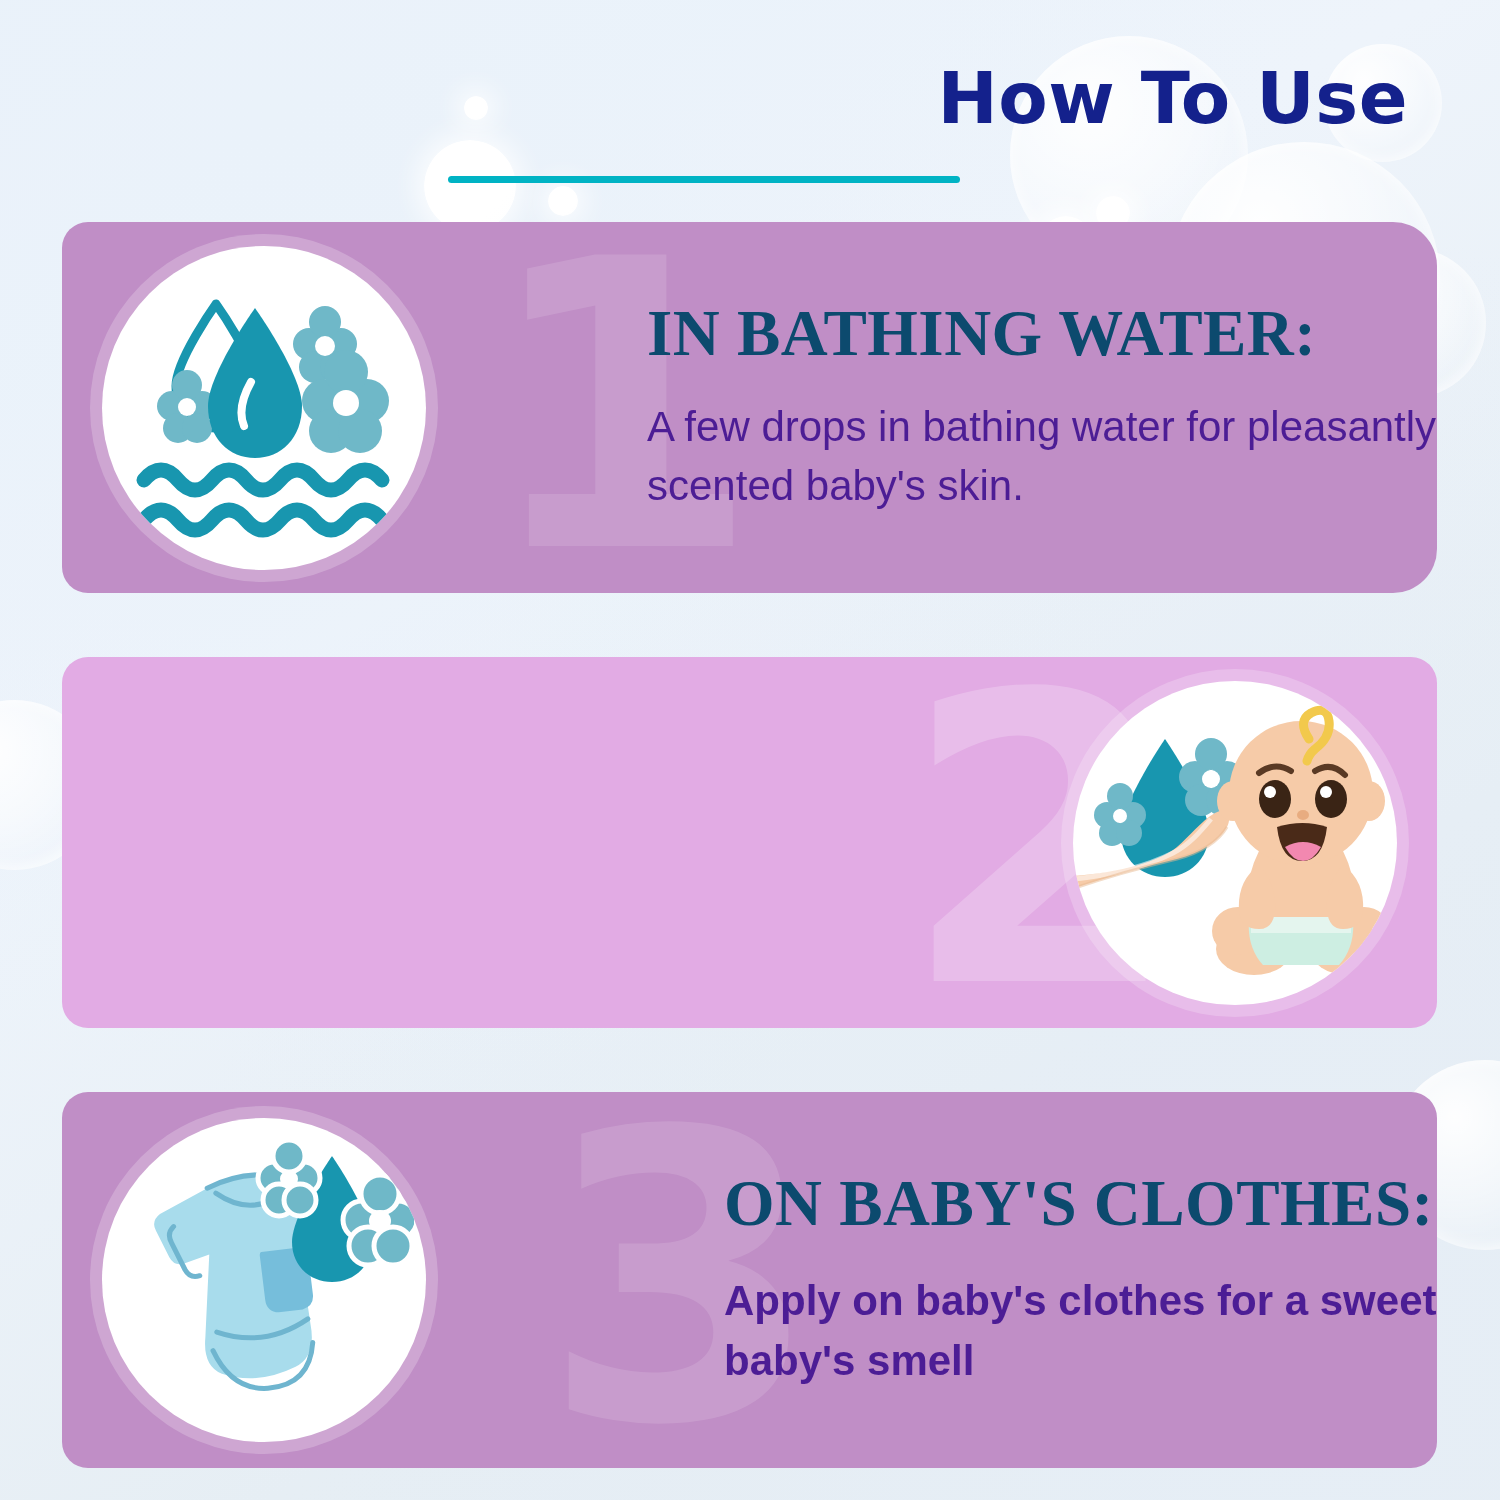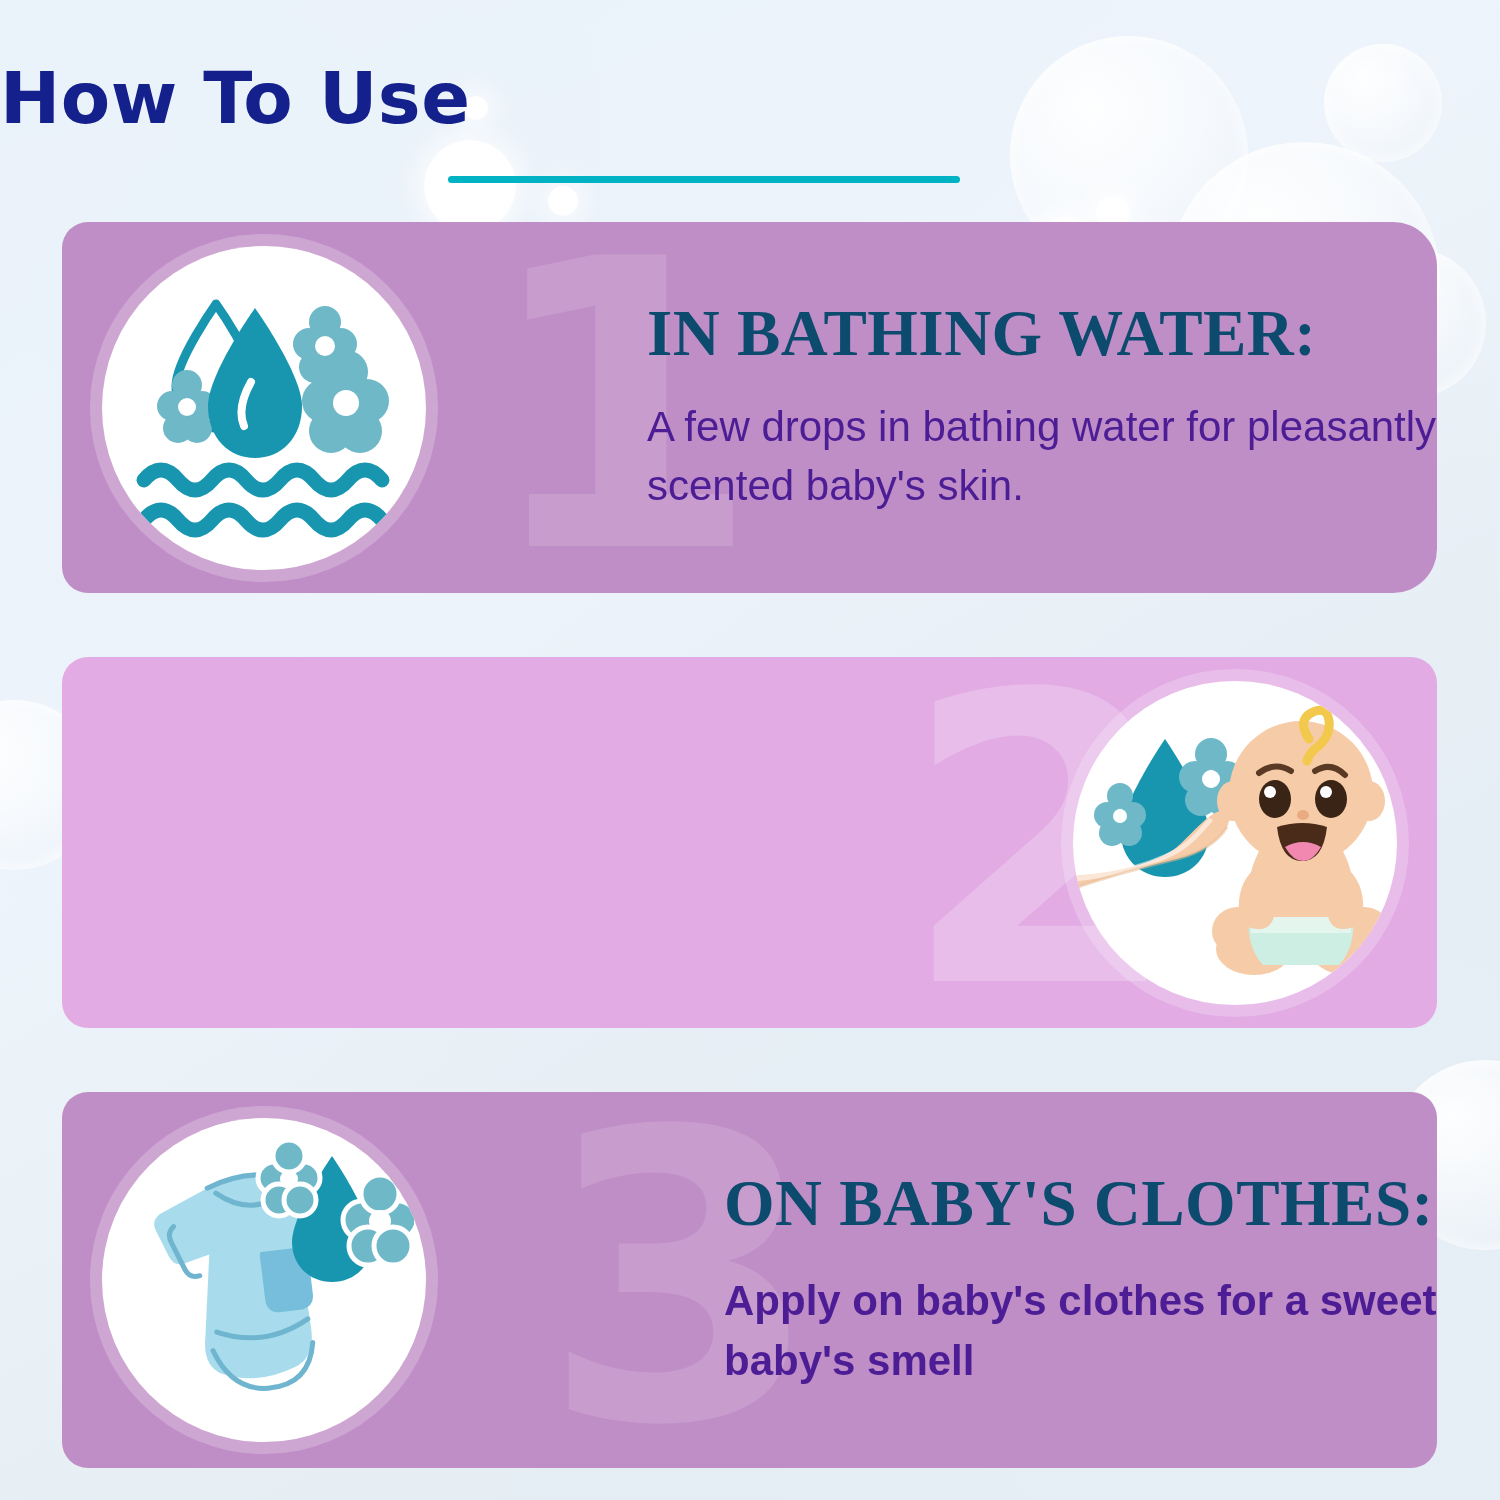--- a/index.html
+++ b/index.html
@@ -20,21 +20,21 @@
     position:absolute; border-radius:50%;
     background:radial-gradient(circle at 34% 30%, rgba(255,255,255,.95) 0%, rgba(255,255,255,.55) 42%, rgba(255,255,255,.20) 70%, rgba(255,255,255,.34) 92%, rgba(255,255,255,.10) 100%);
     box-shadow:inset 0 0 18px rgba(255,255,255,.85);
   }
   .bub.solid {
     background:radial-gradient(circle at 38% 32%, #ffffff 0%, #ffffff 62%, rgba(255,255,255,.92) 100%);
     box-shadow:0 0 26px 8px rgba(255,255,255,.75);
   }
 
   
-  #header { position:absolute; left:0; top:62px; width:1408px; text-align:left; }
+  #header { position:absolute; left:0; top:62px; width:1408px; text-align:right; }
   #page-title {
     font-size:72px; font-weight:bold; color:#14218c; letter-spacing:.5px;
     line-height:1; font-family:"DejaVu Sans", sans-serif;
   }
   #title-underline {
     width:512px; height:7px; border-radius:4px; background:#00b3c4;
     margin:42px auto 0;
   }
 
   

